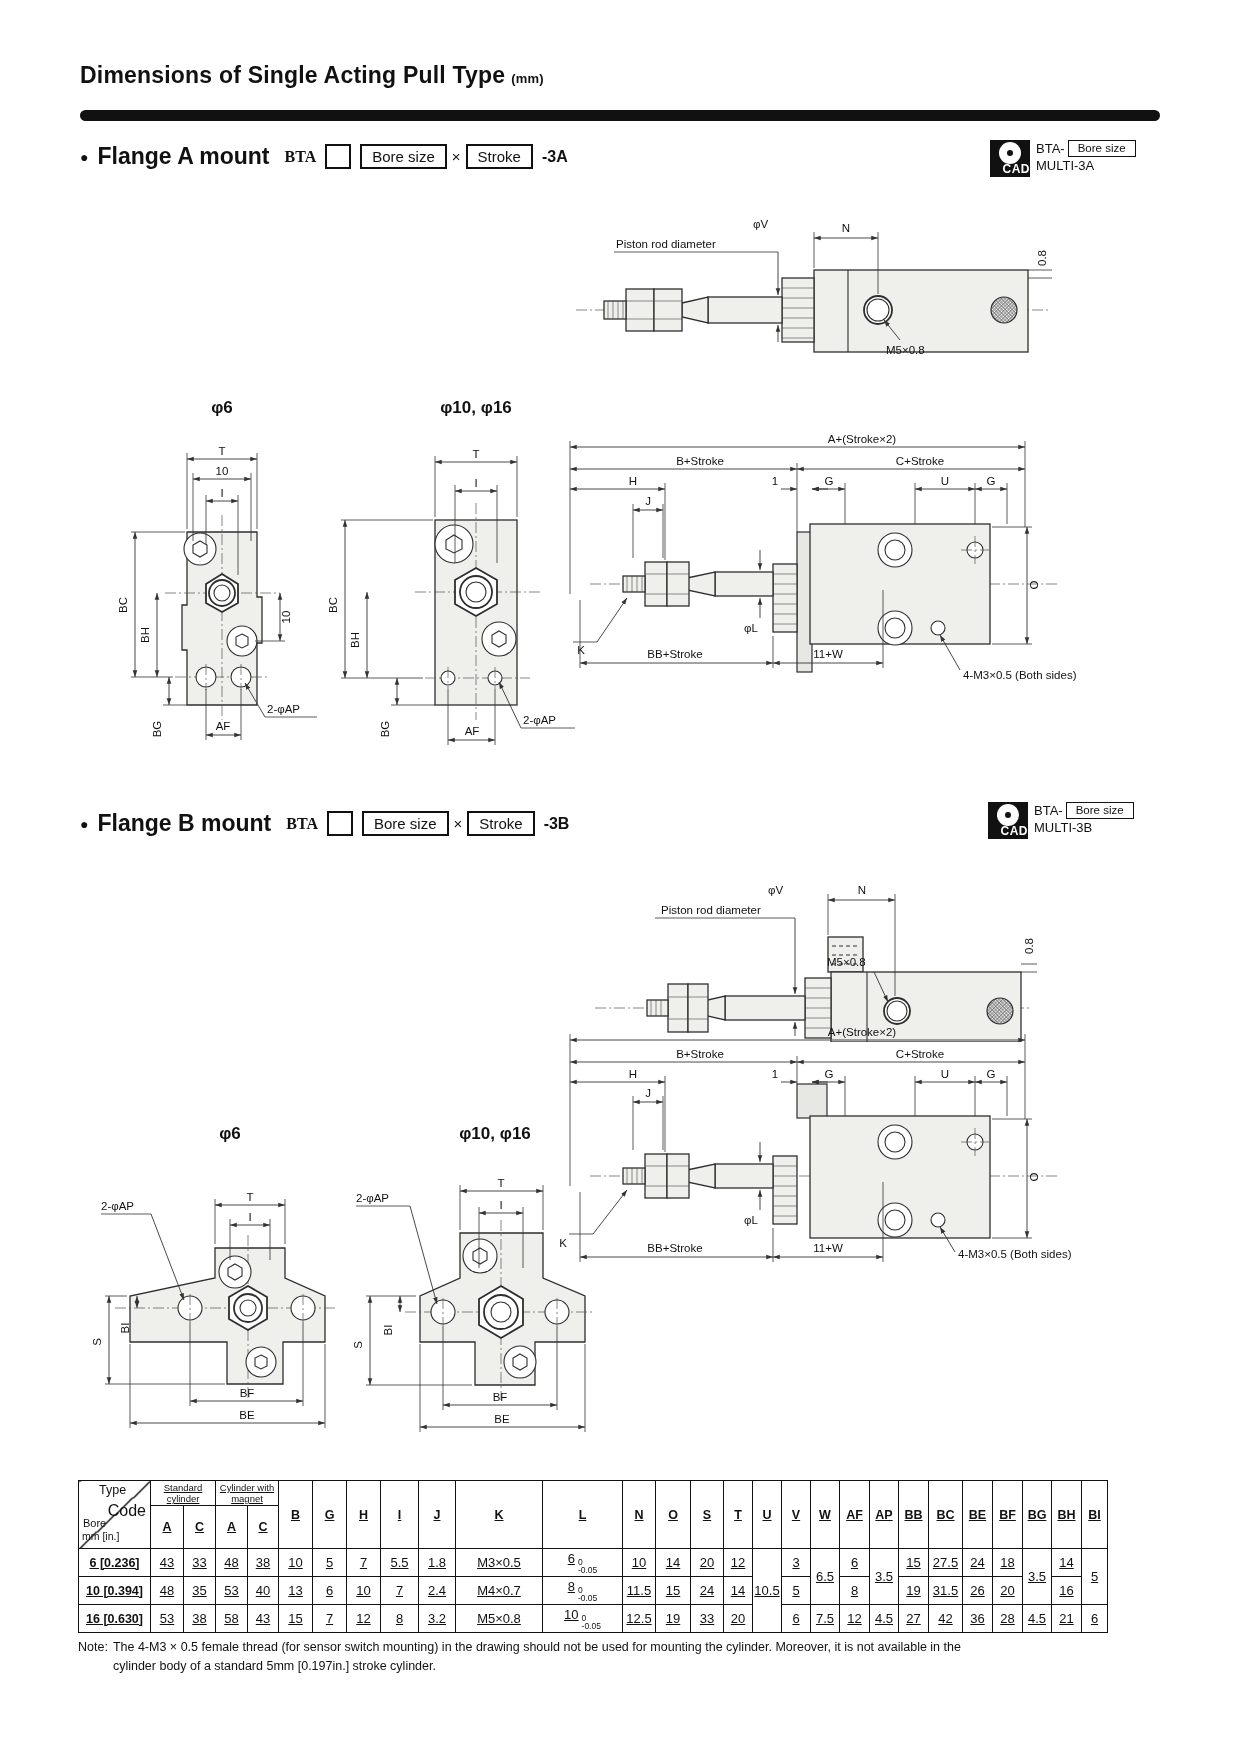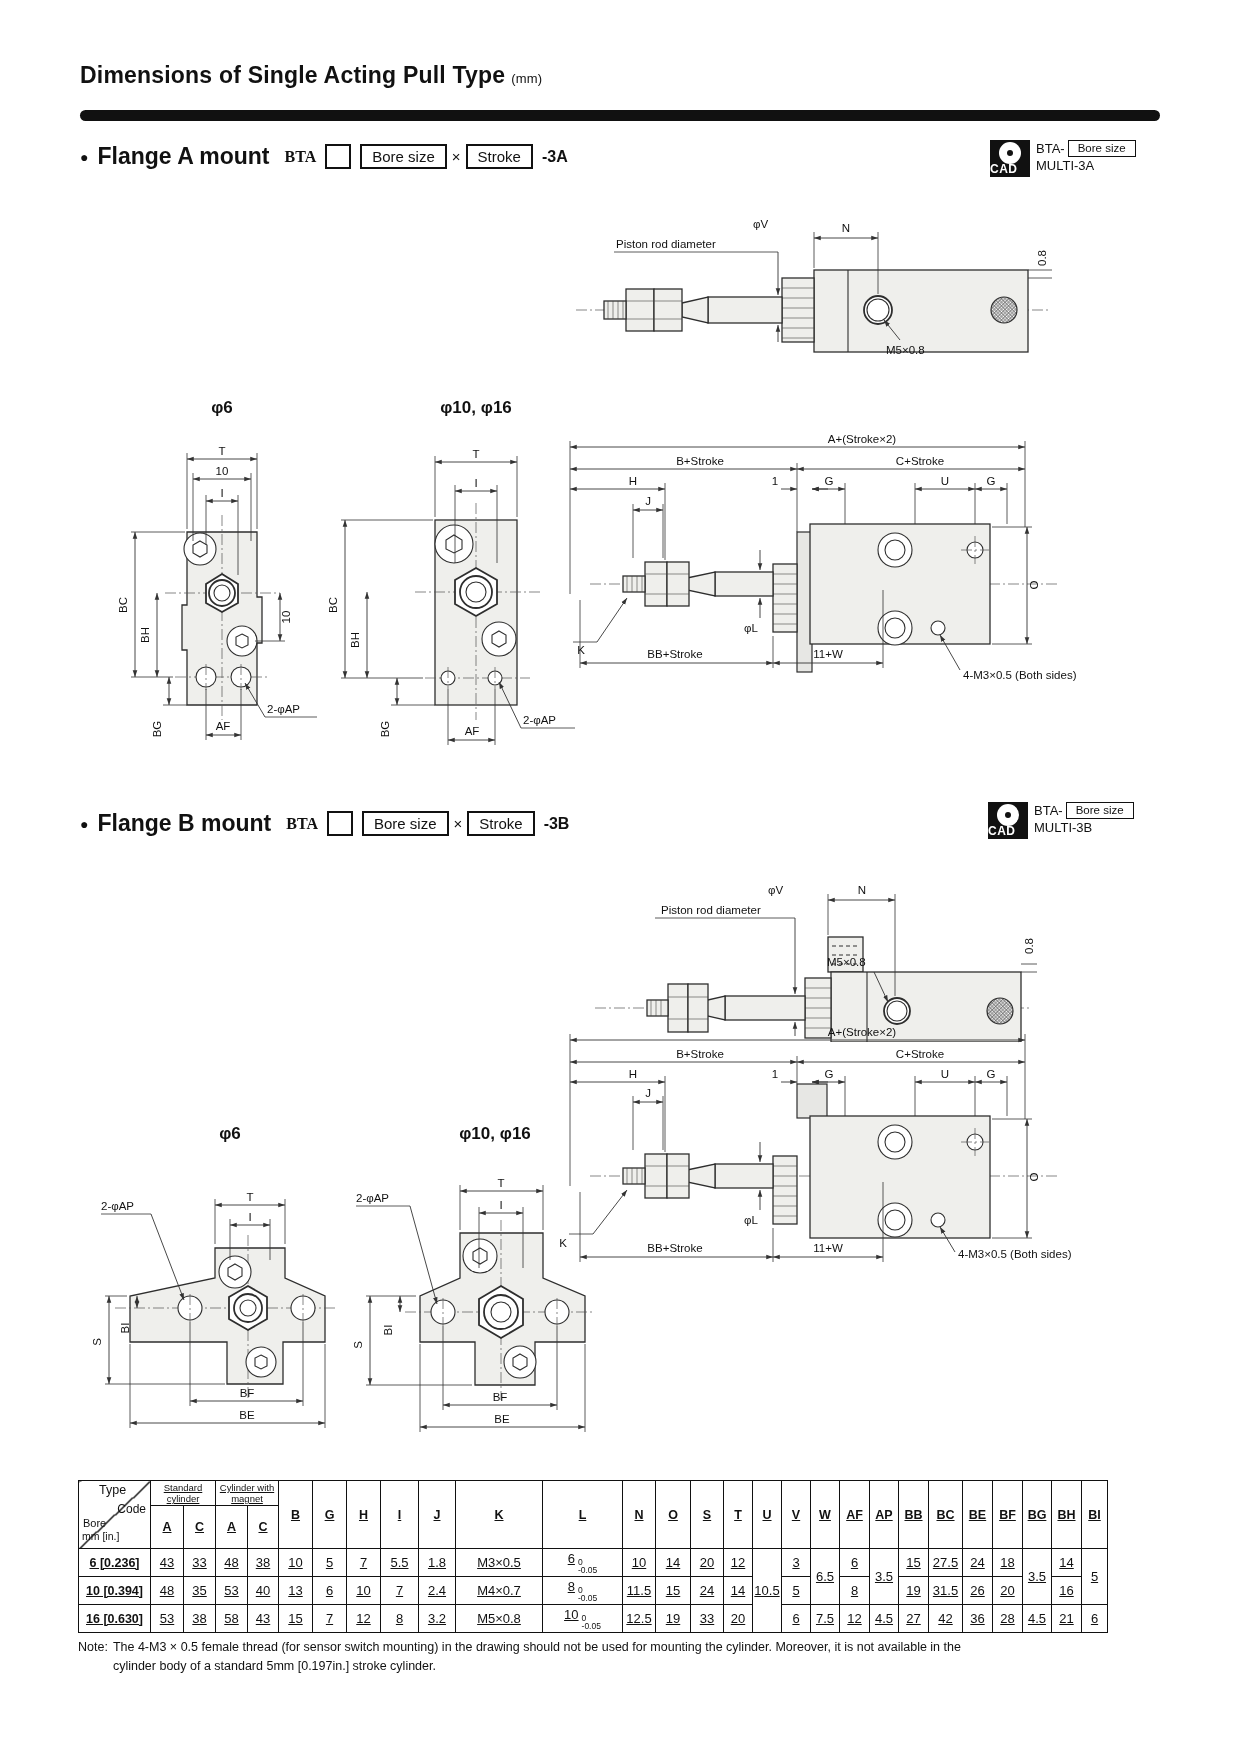--- a/index.html
+++ b/index.html
@@ -1,38 +1,38 @@
 <!DOCTYPE html>
 <html><head>
 <meta charset="utf-8">
 <style>
   html,body{margin:0;padding:0;background:#9a9a9a;}
   .page{position:relative;width:1240px;height:1754px;background:#fff;
         font-family:"Liberation Sans",sans-serif;color:#111;overflow:hidden;margin:0 auto;}
   .abs{position:absolute;}
   
   .title{font-size:23px;font-weight:bold;letter-spacing:.2px;white-space:nowrap;}
-  .title .unit{font-size:13px;font-weight:normal;margin-left:6px;}
+  .title .unit{font-size:13px;font-weight:bold;margin-left:6px;}
   .bar{background:#111;border-radius:6px;height:11px;}
   
   .shead{display:flex;align-items:center;gap:9px;white-space:nowrap;}
   .shead .bullet{font-size:14px;line-height:1;}
   .shead .htxt{font-size:23px;font-weight:bold;}
   .shead .model{font-size:16px;font-weight:bold;margin-left:6px;font-family:Liberation Serif, serif;}
   .bx{border:2px solid #111;height:25px;display:inline-flex;align-items:center;justify-content:center;
       font-size:15px;box-sizing:border-box;padding:0 10px;}
   .bx.empty{width:26px;padding:0;}
   .shead .times{font-size:15px;margin:0 -4px;}
   .shead .suffix{font-size:16px;font-weight:bold;}
   
   .cadwrap{display:flex;align-items:flex-start;gap:6px;}
   .cadicon{width:40px;height:37px;background:#111;position:relative;flex:0 0 auto;}
   .cadicon .disc{position:absolute;left:9px;top:2px;width:22px;height:22px;border-radius:50%;background:#fff;}
   .cadicon .hole{position:absolute;left:17px;top:10px;width:6px;height:6px;border-radius:50%;background:#111;}
-  .cadicon .cadtxt{position:absolute;left:0;right:0;bottom:1px;text-align:left;color:#fff;
+  .cadicon .cadtxt{position:absolute;left:0;right:0;bottom:1px;text-align:right;color:#fff;
                    font-size:12px;font-weight:bold;letter-spacing:.5px;}
   .cadlines{font-size:13px;line-height:17px;}
   .cadline1{display:flex;align-items:center;gap:3px;}
   .minibx{border:1.5px solid #111;font-size:11.5px;height:17px;display:inline-flex;
           align-items:center;padding:0 9px;box-sizing:border-box;}
   
   .vtitle{font-size:17px;font-weight:bold;text-align:center;}
   
   svg text{font-family:"Liberation Sans",sans-serif;font-size:11.5px;fill:#111;}
   .ol{fill:#efefec;stroke:#2e2e2e;stroke-width:1.3;}
@@ -54,21 +54,21 @@
                               font-family:"Liberation Sans",sans-serif;}
   .dim-table thead th{font-size:12.5px;font-weight:bold;}
   .dim-table thead .grp{font-size:9.5px;font-weight:normal;height:24px;}
   .dim-table thead .sub{height:42px;}
   .dim-table tbody td{font-size:13px;height:27px;}
   .dim-table tbody .bore{font-size:12.5px;font-weight:bold;}
   .corner{position:relative;height:66px;
     background-image:linear-gradient(to bottom right,transparent calc(50% - .7px),#111 calc(50% - .7px),#111 calc(50% + .7px),transparent calc(50% + .7px));}
   .corner span{position:absolute;font-weight:normal;}
   .c-type{left:20px;top:2px;font-size:12.5px;}
-  .c-code{right:4px;top:21px;font-size:12px;}
+  .c-code{right:4px;top:21px;font-size:16px;}
   .c-bore{left:4px;top:36px;font-size:11px;}
   .c-unit{left:3px;top:49px;font-size:10.5px;}
   .tol{display:inline-flex;flex-direction:column;font-size:8.5px;line-height:8.5px;
        text-align:left;vertical-align:-2px;margin-left:3px;}
   
   .note{display:flex;gap:5px;font-size:12.5px;line-height:1.55;}
   .pageno{font-size:22px;}
 </style>
 </head>
 <body>

